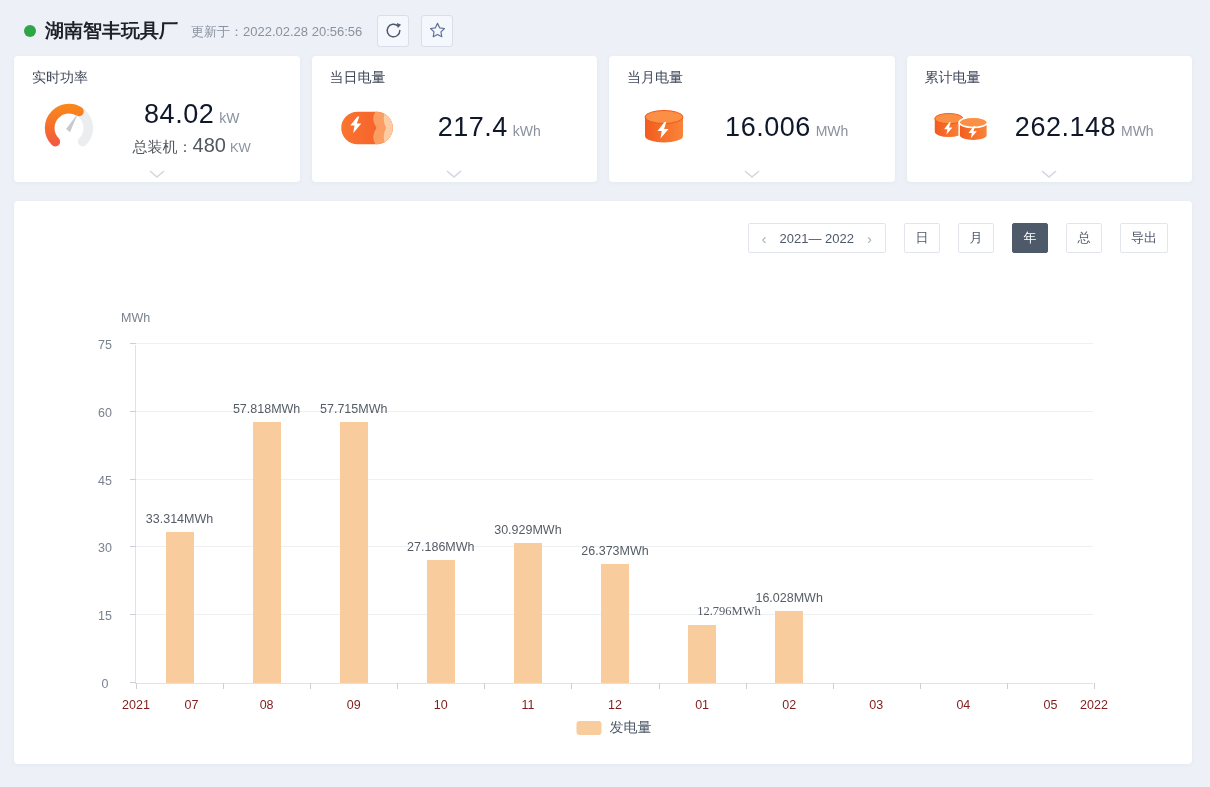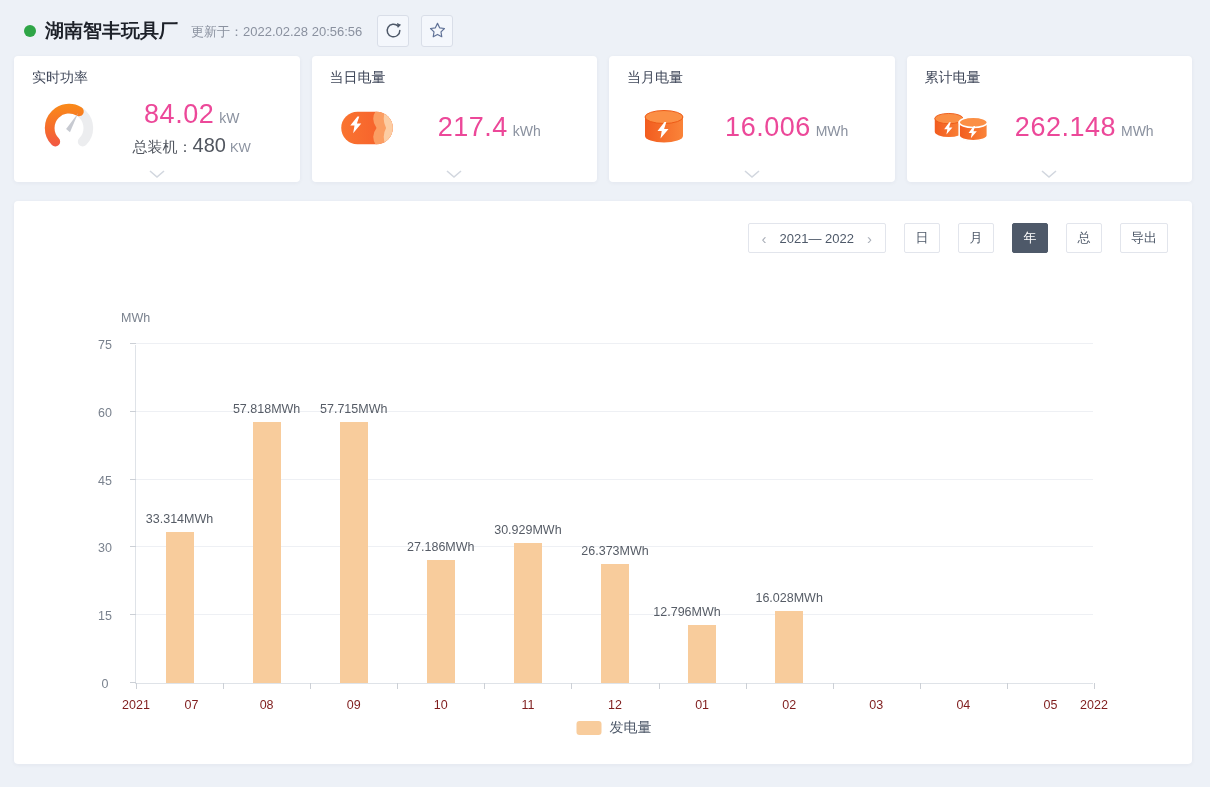--- a/index.html
+++ b/index.html
@@ -16,21 +16,21 @@
   .icon-btn:first-of-type { margin-left:15px; }
 
   
   .cards { display:grid; grid-template-columns:repeat(4,1fr); gap:12px; margin:0 18px 0 14px; }
   .card { background:#fff; border-radius:4px; height:126px; padding:13px 18px; position:relative;
           box-shadow:0 1px 4px rgba(31,45,70,.05); }
   .card-label { font-size:14px; color:#40485A; }
   .card-body { display:flex; align-items:center; margin-top:10px; }
   .card-icon { width:66px; height:62px; flex:none; margin-left:4px; display:flex; align-items:center; justify-content:center; }
   .value-block { flex:1; text-align:center; line-height:1.25; }
-  .big-val { font-size:27px; color:#ec4899; letter-spacing:.5px; }
+  .big-val { font-size:27px; color:#0f172a; letter-spacing:.5px; }
   .unit { font-size:14px; color:#8A919F; margin-left:5px; }
   .sub-line { margin-top:1px; font-size:15px; color:#51565F; }
   .sub-val { font-size:20px; }
   .sub-unit { font-size:13px; color:#8A919F; margin-left:4px; }
   .card-chevron { position:absolute; left:50%; bottom:3px; transform:translateX(-50%); cursor:pointer; line-height:0; }
 
   
   .panel { margin:19px 18px 0 14px; height:563px; background:#fff; border-radius:4px; position:relative;
            box-shadow:0 1px 4px rgba(31,45,70,.05); }
   .toolbar { position:absolute; top:22px; right:24px; display:flex; align-items:center; gap:18px; }
@@ -272,21 +272,21 @@
       <div class="bar" style="left: 290.818px; height: 122.881px; background: rgb(248, 204, 156);"></div>
       <div class="bar-label" style="left: 304.818px; bottom: 128.881px;">27.186MWh</div>
       <div class="xlabel" style="left: 391.909px;">11</div>
       <div class="bar" style="left: 377.909px; height: 139.799px; background: rgb(248, 204, 156);"></div>
       <div class="bar-label" style="left: 391.909px; bottom: 145.799px;">30.929MWh</div>
       <div class="xlabel" style="left: 479px;">12</div>
       <div class="bar" style="left: 465px; height: 119.206px; background: rgb(248, 204, 156);"></div>
       <div class="bar-label" style="left: 479px; bottom: 125.206px;">26.373MWh</div>
       <div class="xlabel" style="left: 566.091px;">01</div>
       <div class="bar" style="left: 552.091px; height: 57.8379px; background: rgb(248, 204, 156);"></div>
-      <div class="bar-label" style="left: 551px; bottom: 63.8379px;">12.796MWh</div>
+      <div class="bar-label" style="left: 593px; bottom: 63.8379px; font-family: Liberation Serif, serif;">12.796MWh</div>
       <div class="xlabel" style="left: 653.182px;">02</div>
       <div class="bar" style="left: 639.182px; height: 72.4466px; background: rgb(248, 204, 156);"></div>
       <div class="bar-label" style="left: 653.182px; bottom: 78.4466px;">16.028MWh</div>
       <div class="xlabel" style="left: 740.273px;">03</div>
       <div class="xlabel" style="left: 827.364px;">04</div>
       <div class="xlabel" style="left: 914.455px;">05</div>
       <div class="xlabel" style="left: 0px;">2021</div>
       <div class="xlabel" style="left: 958px;">2022</div>
     </div>
 

